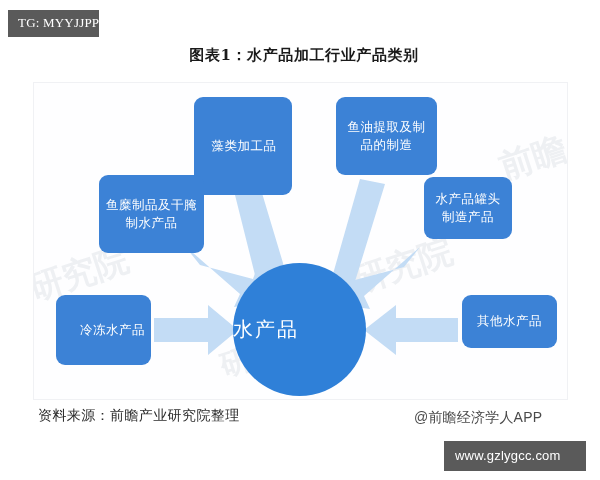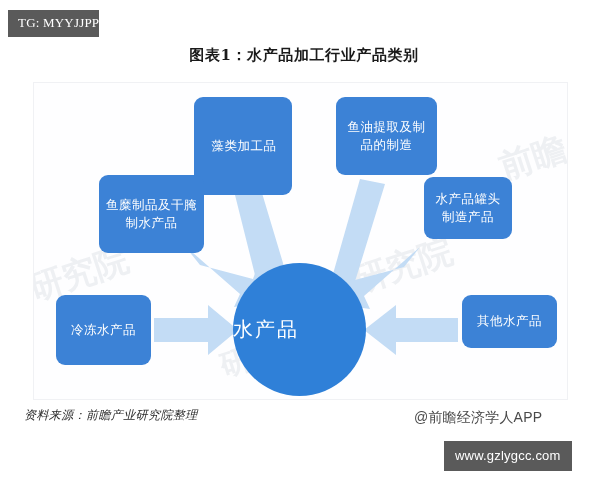--- a/index.html
+++ b/index.html
@@ -97,21 +97,21 @@
     font-size: 12.5px;
     line-height: 1.45;
     letter-spacing: 0.5px;
     box-sizing: border-box;
     padding: 4px 6px;
   }
   #node-algae      { left: 160px; top: 14px;  width: 98px;  height: 98px; padding-left: 8px; }
   #node-fishoil    { left: 302px; top: 14px;  width: 101px;  height: 78px; }
   #node-surimi     { left: 54px;  top: 92px;  width: 105px; height: 78px; margin-left: 11px; }
   #node-canned     { left: 390px; top: 94px;  width: 88px;  height: 62px; }
-  #node-frozen     { left: 22px;  top: 212px; width: 95px;  height: 70px; }
+  #node-frozen     { left: 22px;  top: 212px; width: 95px;  height: 70px; justify-content: flex-end; }
   #node-other      { left: 428px; top: 212px; width: 95px;  height: 53px; font-family: Liberation Serif, serif; }
 
   #center-circle {
     position: absolute;
     left: 199px;
     top: 180px;
     width: 133px;
     height: 133px;
     border-radius: 50%;
     background: #2f80d8;
@@ -121,44 +121,43 @@
     align-items: flex-start;
     justify-content: center;
     font-size: 20px;
     line-height: 1.32;
     letter-spacing: 2px;
   }
 
   
   #source-note {
     position: absolute;
-    left: 24px;
+    left: 38px;
     top: 407px;
-    font-size: 12px;
+    font-size: 14px;
     color: #2b2b2b;
     letter-spacing: 0.4px;
-    font-style: italic;
   }
   #app-note {
     position: absolute;
     left: 414px;
     top: 409px;
     font-size: 14px;
     color: #4a4a4a;
     letter-spacing: 0.2px;
   }
   #url-badge {
     position: absolute;
     left: 444px;
     top: 441px;
     background: #5a5a5a;
     color: #ffffff;
     font-size: 13px;
     line-height: 21px;
-    padding: 4px 11px 5px 11px;
+    padding: 4px 25px 5px 11px;
     white-space: nowrap;
     letter-spacing: 0.2px;
   }
 </style>
 </head>
 <body>
 
 <div id="tg-badge">TG: MYYJJPP</div>
 
 <div id="chart-title">图表1：水产品加工行业产品类别</div>

